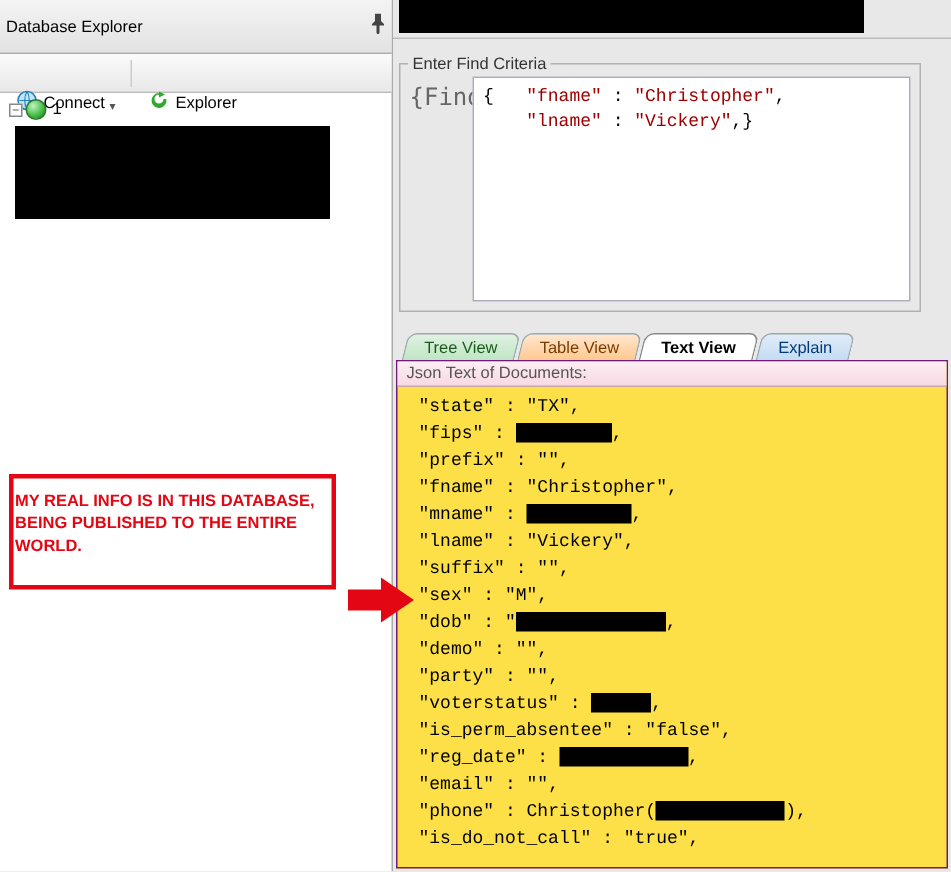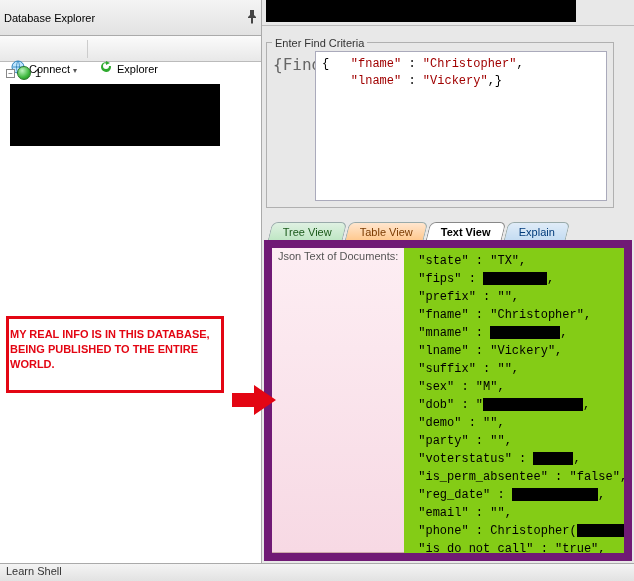--- a/index.html
+++ b/index.html
@@ -37,21 +37,21 @@
   .tok-punc { color: #000; }
   
   .tabs-row { display: flex; align-items: flex-end; gap: 0; padding-left: 8px; margin-top: 6px; height: 22px; }
   .tab { padding: 3px 12px 2px 12px; font-size: 11px; border: 1px solid #9aa; border-bottom: none; border-radius: 6px 6px 0 0; margin-right: 2px; position: relative; cursor: pointer; transform: skewX(-14deg); }
   .tab > span { display:inline-block; transform: skewX(14deg); }
   .tab-tree   { background: linear-gradient(#dff1e2,#bfe6c4); color:#1a5a1a; }
   .tab-table  { background: linear-gradient(#ffe6cf,#ffc98f); color:#7a3a00; }
   .tab-active { background: #fff; color:#000; font-weight: bold; border-color:#888; z-index: 2; }
   .tab-explain{ background: linear-gradient(#e0ecf8,#c4dcf2); color:#003a7a; }
   
-  .results-wrap { margin: 0 2px 2px 2px; border: 8px solid #701a75; background: #84cc16; flex: 1; display: flex; flex-direction: row; min-height: 0; }
+  .results-wrap { margin: 0 2px 2px 2px; border: 1px solid #701a75; background: #fde047; flex: 1; display: flex; flex-direction: column; min-height: 0; }
   .results-title { background: linear-gradient(#fdeef3,#f7d9e4); border-bottom: 1px solid #caa; padding: 2px 6px; color: #555; }
   .results-body { flex: 1; padding: 4px 8px 8px 14px; font-family: Consolas, "Courier New", monospace; font-size: 12px; line-height: 1.5; overflow: hidden; position: relative; }
   .doc-line { white-space: pre; }
   .k { color: #000; }
   .redact-inline { display: inline-block; background: #000; vertical-align: -3px; }
   
   .arrow-holder { position: absolute; left: 232px; top: 385px; width: 44px; height: 30px; pointer-events: none; }
   
   .statusbar { height: 18px; background: linear-gradient(#f4f4f4,#e2e2e2); border-top: 1px solid #aaa; padding: 1px 6px; font-size: 11px; color: #333; }
 </style>
@@ -142,22 +142,19 @@
             <div class="doc-line"><span class="k">"is_perm_absentee" : </span><span>"false",</span></div>
             <div class="doc-line"><span class="k">"reg_date" : </span><span class="redact-inline" style="width: 86px; height: 13px;"></span><span>,</span></div>
             <div class="doc-line"><span class="k">"email" : </span><span>"",</span></div>
             <div class="doc-line"><span class="k">"phone" : </span><span>Christopher(</span><span class="redact-inline" style="width: 86px; height: 13px;"></span><span>),</span></div>
             <div class="doc-line"><span class="k">"is_do_not_call" : </span><span>"true",</span></div>
           </div>
       </div>
     </div>
   </div>
 
-  <div class="statusbar">
-    <span>Learn Shell</span>
-  </div>
 
   <div class="arrow-holder">
     <svg viewBox="0 0 44 30" width="44" height="30">
         <path d="M0 8 H22 V0 L44 15 L22 30 V22 H0 Z" fill="#e30613"></path>
       </svg>
   </div>
 </div>
 
 </body></html>

